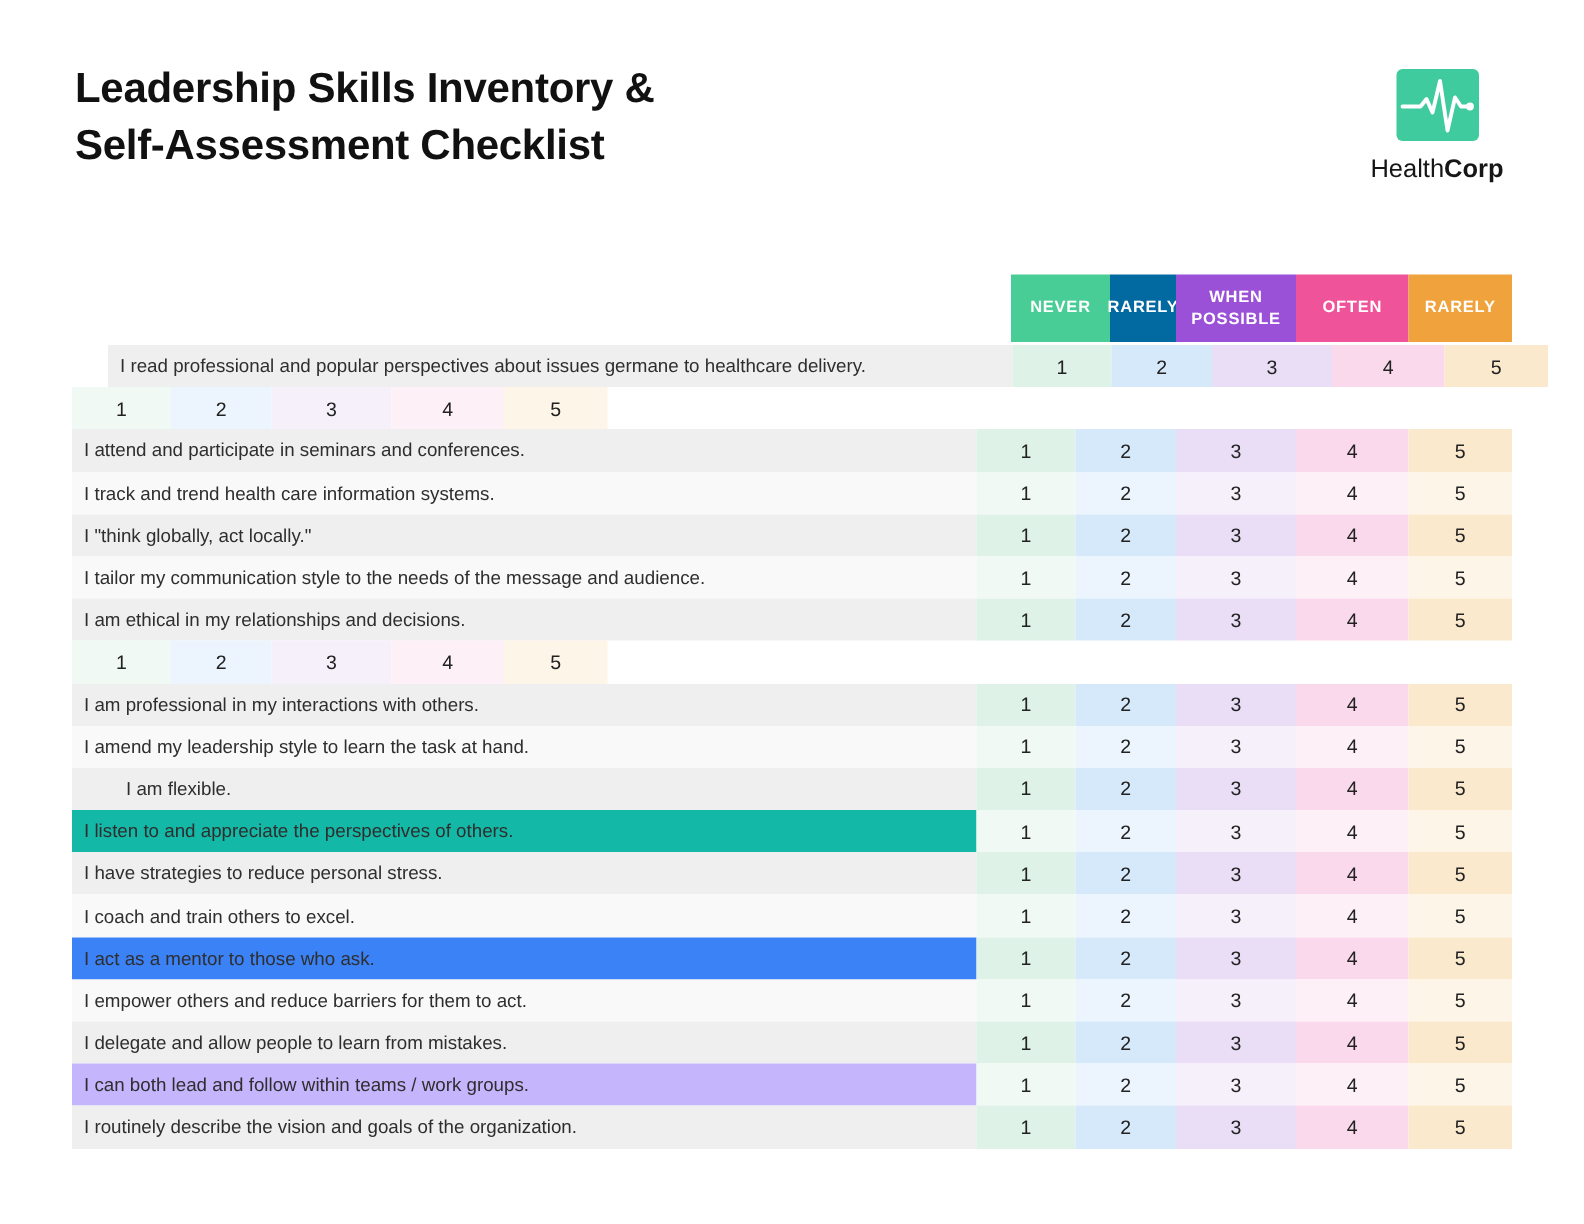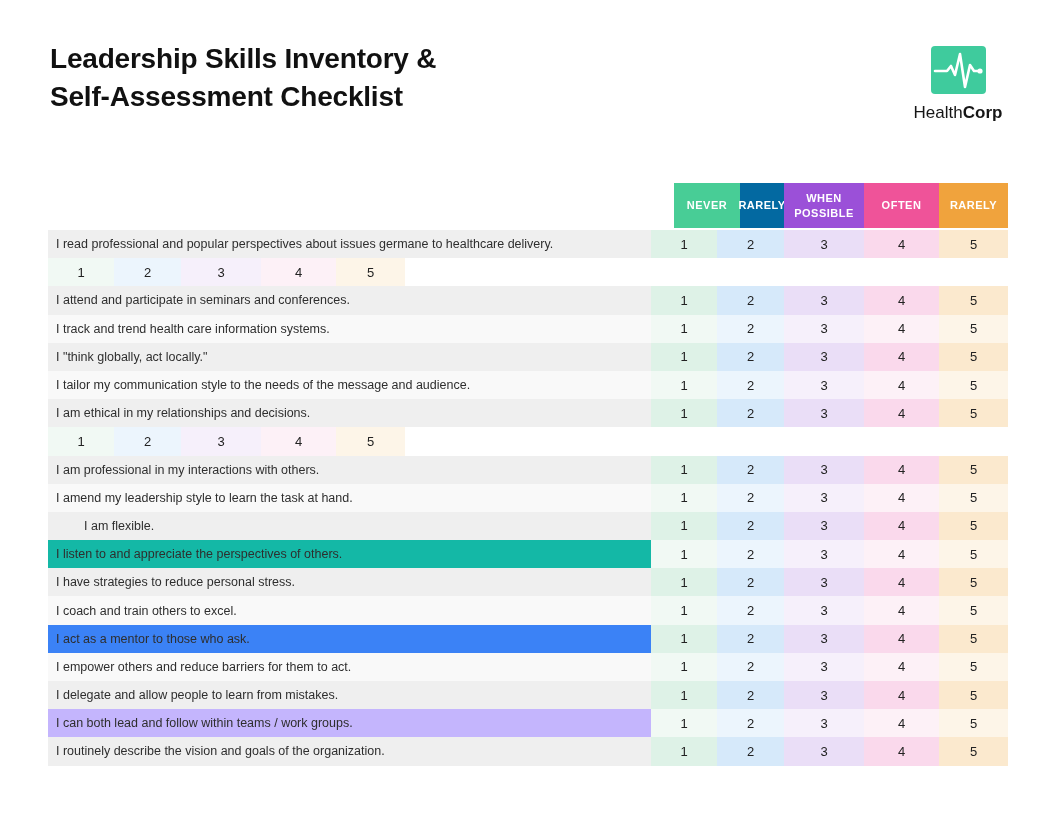--- a/index.html
+++ b/index.html
@@ -84,21 +84,21 @@
   <div class="table">
       <div class="header-row">
         <div class="spacer"></div>
         <div class="hcell" style="width: 66px; background: rgb(72, 205, 150);">NEVER</div>
         <div class="hcell" style="width: 44px; background: #0369a1;">RARELY</div>
         <div class="hcell" style="width: 80px; background: rgb(155, 80, 216);">WHEN POSSIBLE</div>
         <div class="hcell" style="width: 75px; background: rgb(239, 83, 153);">OFTEN</div>
         <div class="hcell" style="width: 69px; background: rgb(240, 163, 61);">RARELY</div>
       </div>
       <div class="trow">
-        <div class="scell" style="background: rgb(239, 239, 239);">I read professional and popular perspectives about issues germane to healthcare delivery.</div>
+        <div class="scell" style="background: rgb(239, 239, 239); margin-left: 24px;">I read professional and popular perspectives about issues germane to healthcare delivery.</div>
         <div class="rcell" style="width: 66px; background: rgb(222, 242, 231);">1</div>
         <div class="rcell" style="width: 67px; background: rgb(214, 233, 250);">2</div>
         <div class="rcell" style="width: 80px; background: rgb(234, 222, 247);">3</div>
         <div class="rcell" style="width: 75px; background: rgb(250, 217, 236);">4</div>
         <div class="rcell" style="width: 69px; background: rgb(251, 233, 206);">5</div>
       </div>
       <div class="trow">
         <div class="rcell" style="width: 66px; background: rgb(241, 249, 244);">1</div>
         <div class="rcell" style="width: 67px; background: rgb(236, 245, 253);">2</div>
         <div class="rcell" style="width: 80px; background: rgb(246, 240, 251);">3</div>

